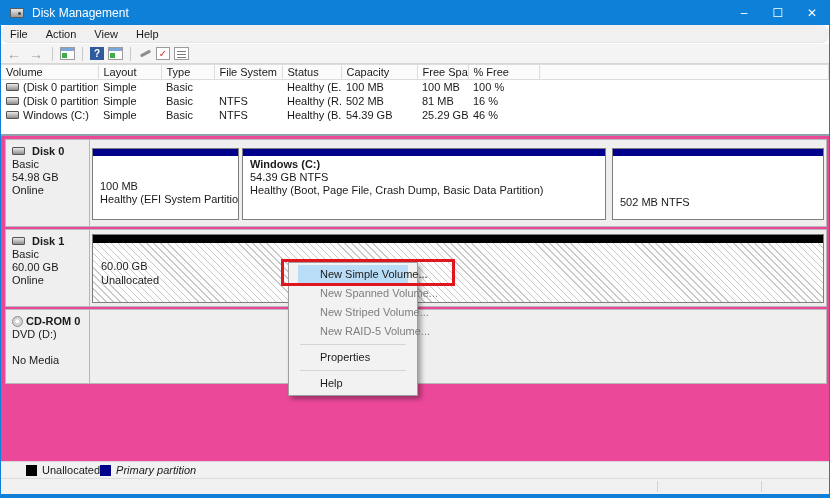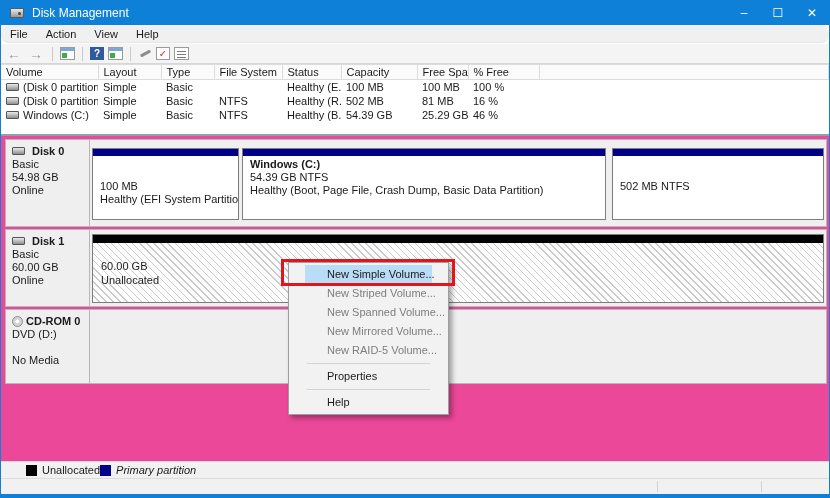--- a/index.html
+++ b/index.html
@@ -55,21 +55,21 @@
   .part .bar { height:7px; background:#00008b; }
   .part .plabel { padding:2px 2px 0 7px; line-height:13px; white-space:nowrap; overflow:hidden; }
   .ptitle { font-weight:bold; }
   .unalloc { position:absolute; border:1px solid #7d7d7d; background:#fdfdfd; }
   .unalloc .bar { height:8px; background:#000; }
   .unalloc .hatch { position:absolute; left:0; right:0; top:8px; bottom:0;
     background:repeating-linear-gradient(45deg,#fdfdfd 0px,#fdfdfd 4px,#c9c9c9 4px,#c9c9c9 5px); }
   .unalloc .plabel { position:absolute; left:8px; top:24px; line-height:14px; text-shadow:0 0 3px #fff,0 0 3px #fff; }
 
   
-  .ctx { position:absolute; left:287px; top:261px; width:161px; background:#f2f2f2; border:1px solid #9e9e9e; box-shadow:3px 3px 5px rgba(0,0,0,.35); padding:2px 16px; z-index:5; }
+  .ctx { position:absolute; left:287px; top:261px; width:130px; background:#f2f2f2; border:1px solid #9e9e9e; box-shadow:3px 3px 5px rgba(0,0,0,.35); padding:2px 9px; z-index:5; }
   .ctx-item { height:19px; line-height:19px; padding-left:22px; white-space:nowrap; }
   .ctx-item.hl { background:#b9dcf7; }
   .ctx-item.dis { color:#7e7e7e; }
   .ctx-sep { height:1px; background:#d4d4d4; margin:3px 2px; }
   .red-box { position:absolute; left:280px; top:258px; width:174px; height:27px; border:3px solid #e0161f; z-index:6; pointer-events:none; }
 
   
   .legendbar { position:absolute; left:0; top:460px; width:100%; height:17px; background:#f1f1f1; border-top:1px solid #d6d6d6; display:flex; align-items:center; }
   .sq { width:11px; height:11px; display:inline-block; margin-right:5px; flex:0 0 auto; }
   .sq-black { background:#000; }
@@ -201,21 +201,21 @@
       <div class="part" style="left:236px; top:8px; width:364px; height:72px;">
         <div class="bar"></div>
         <div class="plabel">
           <div class="ptitle">Windows (C:)</div>
           <div>54.39 GB NTFS</div>
           <div>Healthy (Boot, Page File, Crash Dump, Basic Data Partition)</div>
         </div>
       </div>
       <div class="part" style="left:606px; top:8px; width:212px; height:72px;">
         <div class="bar"></div>
-        <div class="plabel" style="padding-top:24px;">
+        <div class="plabel" style="padding-top:40px;">
           <div>502 MB NTFS</div>
         </div>
       </div>
     </div>
 
     <div class="disk-row row-disk1">
       <div class="disk-head">
         <div class="disk-title">
             <span class="drive-ico"></span>
             <span>Disk 1</span>
@@ -242,23 +242,22 @@
           </div>
         <div>DVD (D:)</div>
         <div style="height:13px;"></div>
         <div>No Media</div>
       </div>
     </div>
   </div>
 
   <div class="ctx">
     <div class="ctx-item hl">New Simple Volume...</div>
+    <div class="ctx-item dis">New Spanned Volume...</div>
     <div class="ctx-item dis">New Striped Volume...</div>
-    <div class="ctx-item dis">New Spanned Volume...</div>
-    <div class="ctx-item dis">New Mirrored Volume...</div>
     <div class="ctx-item dis">New RAID-5 Volume...</div>
     <div class="ctx-sep"></div>
     <div class="ctx-item">Properties</div>
     <div class="ctx-sep"></div>
     <div class="ctx-item">Help</div>
   </div>
   <div class="red-box"></div>
 
   <div class="legendbar">
     <span class="leg-item" style="margin-left:25px;">

